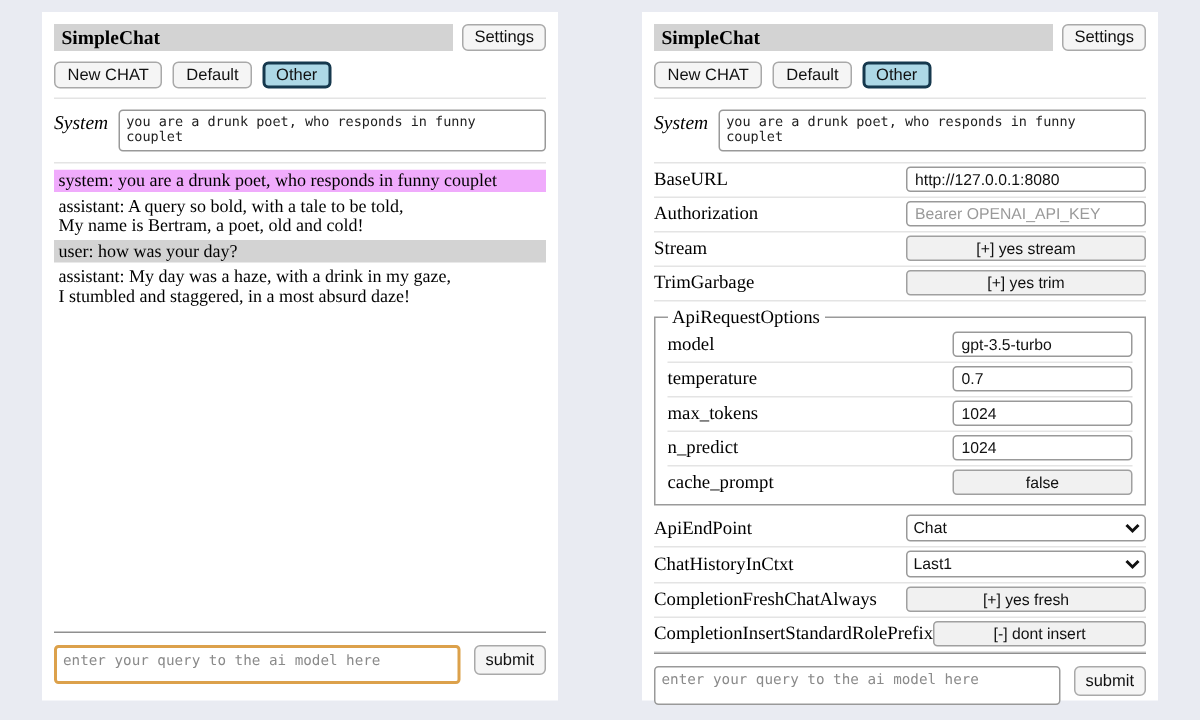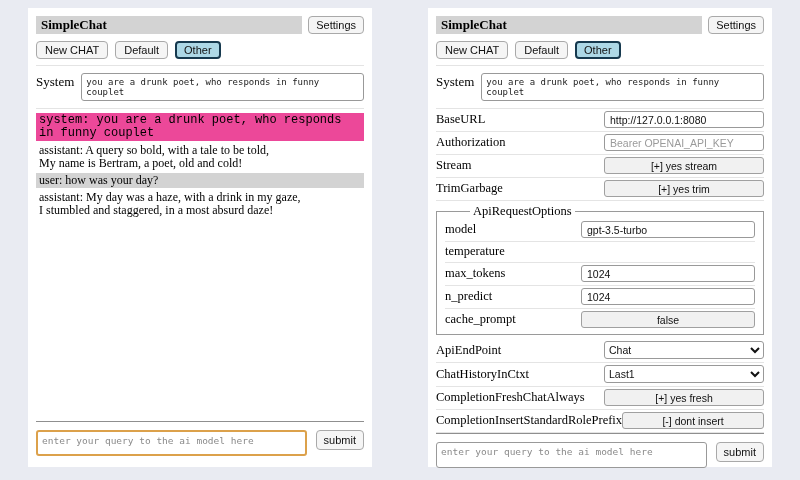--- a/index.html
+++ b/index.html
@@ -61,21 +61,21 @@
     padding: 1px 7px;
   }
 
   
   .system-row {
     display: flex; gap: 7px;
     margin-top: 7px;
     padding-bottom: 7px;
     border-bottom: 1px solid #e4e4e4;
   }
-  .system-row .syslabel { font-size: 13px; padding-top: 1px; }
+  .system-row .syslabel { font-size: 13px; padding-top: 1px; font-style: italic; }
   textarea {
     font-family: "DejaVu Sans Mono", monospace;
     font-size: 9px;
     color: #222;
     border: 1px solid #999;
     border-radius: 3px;
     resize: none;
     padding: 3px 4px;
     outline: none;
   }
@@ -84,21 +84,21 @@
 
   
   .chat-messages { flex: 1; margin-top: 4px; overflow: hidden; }
   .msg {
     font-size: 12px;
     line-height: 13px;
     padding: 1px 3px;
     margin-bottom: 2px;
     white-space: pre-line;
   }
-  .msg.system { background: #ec4899; font-family: Liberation Mono, monospace; }
+  .msg.system { background: #f0abfc; }
   .msg.user { background: #d3d3d3; }
   .msg.assistant { background: #ffffff; }
 
   
   .srow {
     display: flex;
     justify-content: space-between;
     align-items: center;
     padding: 2px 0 3px 0;
     border-bottom: 1px solid #e4e4e4;
@@ -134,22 +134,22 @@
     border: 1px solid #999;
     border-radius: 3px;
     background: #fff;
     color: #111;
   }
   fieldset.api-options {
     margin: 3px 0 4px 0;
     padding: 0 8px 3px 8px;
     border: 1px solid #9a9a9a;
   }
-  fieldset.api-options legend { font-size: 12.5px; padding: 0 3px; margin-left: 25px; }
-  fieldset .sctrl { width: 174px; }
+  fieldset.api-options legend { font-size: 12.5px; padding: 0 3px; }
+  fieldset .sctrl { width: 120px; }
   fieldset .srow:last-child { border-bottom: none; }
 
   .spacer { flex: 1; }
 
   
   .query-section { margin-top: auto; }
   .query-divider { border-top: 1px solid #8f8f8f; margin-bottom: 8px; }
   .query-row { display: flex; gap: 9px; align-items: stretch; padding-bottom: 3px; }
   .query-row textarea { flex: 1; height: 26px; font-size: 9.5px; }
   .query-row textarea.focused { border: 2px solid #dca14b; }
@@ -243,20 +243,23 @@
       <legend>ApiRequestOptions</legend>
       <div>
           <div class="srow">
             <span class="slabel">model</span>
             <div class="sctrl">
               <input type="text" value="gpt-3.5-turbo" style="">
             </div>
           </div>
           <div class="srow">
             <span class="slabel">temperature</span>
+            <div class="sctrl">
+              <input type="text" value="0.7" style="">
+            </div>
           </div>
           <div class="srow">
             <span class="slabel">max_tokens</span>
             <div class="sctrl">
               <input type="text" value="1024" style="">
             </div>
           </div>
           <div class="srow">
             <span class="slabel">n_predict</span>
             <div class="sctrl">

